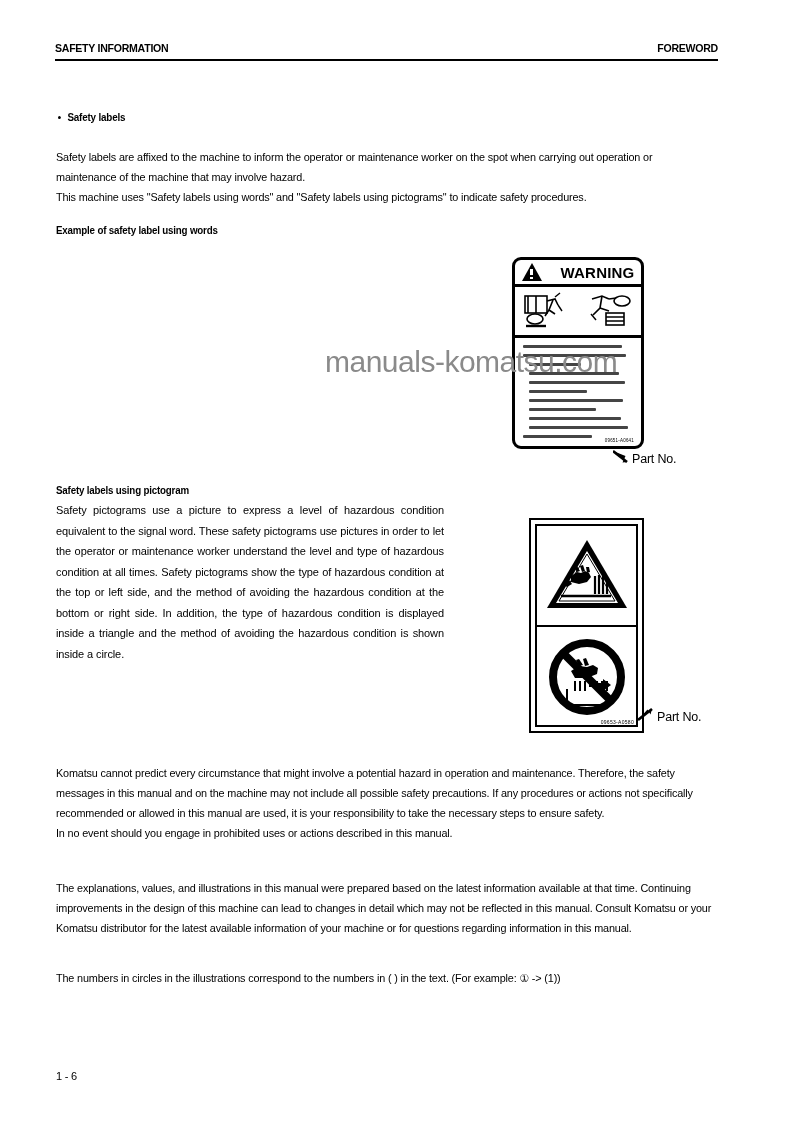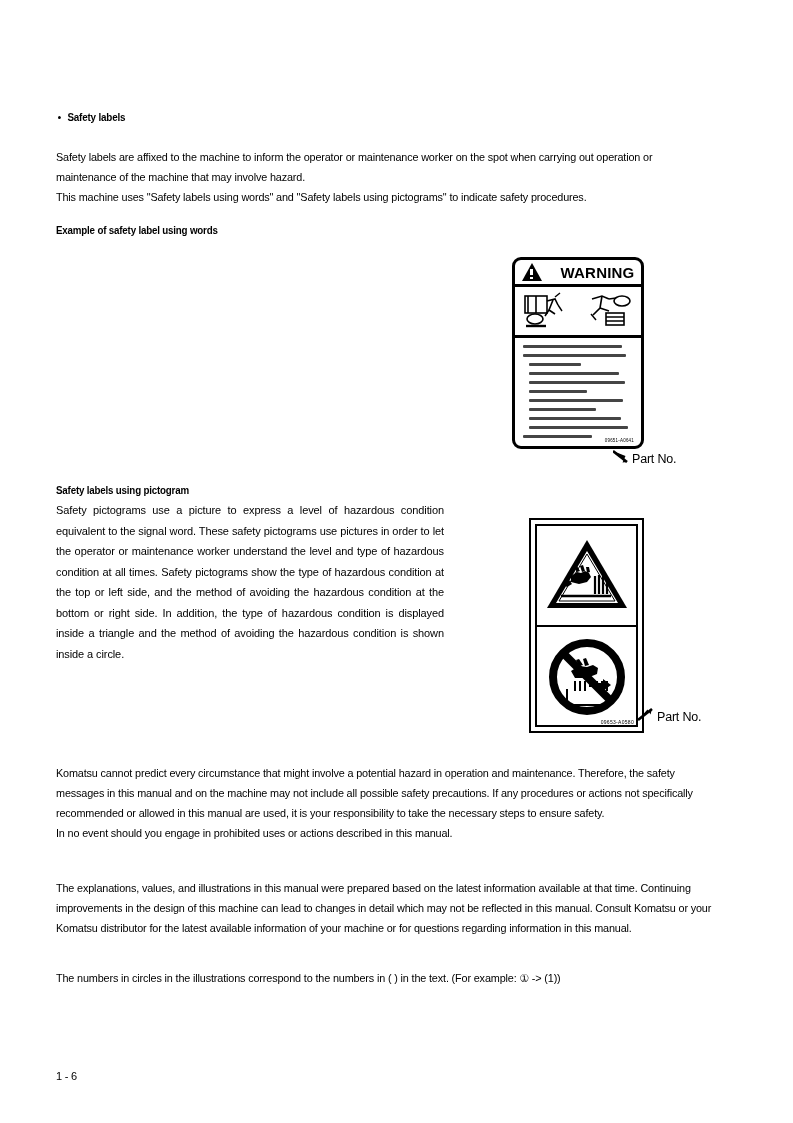--- a/index.html
+++ b/index.html
@@ -323,20 +323,25 @@
     letter-spacing: -0.5px;
     white-space: nowrap;
     font-family: "Liberation Sans", sans-serif;
   }
 </style>
 </head>
 <body>
 
 <div class="page">
 
+  <div class="header">
+    <div class="header-left">SAFETY INFORMATION</div>
+    <div class="header-right">FOREWORD</div>
+    <div class="header-rule"></div>
+  </div>
 
   <div class="bullet-heading">
     <span class="bullet-dot"></span><span>Safety labels</span>
   </div>
 
   <div class="body-text intro-para" style="white-space: pre-line;">Safety labels are affixed to the machine to inform the operator or maintenance worker on the spot when carrying out operation or maintenance of the machine that may involve hazard.
 This machine uses "Safety labels using words" and "Safety labels using pictograms" to indicate safety procedures.</div>
 
   <div class="sub-heading heading-words">Example of safety label using words</div>
 
@@ -478,14 +483,15 @@
   </div>
   <div class="partno-callout partno-2">Part No.</div>
 
   <div class="body-text bottom-para-1" style="white-space: pre-line;">Komatsu cannot predict every circumstance that might involve a potential hazard in operation and maintenance. Therefore, the safety messages in this manual and on the machine may not include all possible safety precautions. If any procedures or actions not specifically recommended or allowed in this manual are used, it is your responsibility to take the necessary steps to ensure safety.
 In no event should you engage in prohibited uses or actions described in this manual.</div>
   <div class="body-text bottom-para-2">The explanations, values, and illustrations in this manual were prepared based on the latest information available at that time.  Continuing  improvements  in the design of this machine can lead to changes in detail which may not be reflected in this manual.  Consult Komatsu or your Komatsu distributor for the latest available information of your machine or for  questions  regarding information in this manual.</div>
   <div class="body-text bottom-para-3">The numbers in circles in the illustrations correspond to the numbers in (  ) in the text.  (For example: ① -&gt; (1))</div>
 
   <div class="footer">1 - 6</div>
 
+  <div class="watermark">manuals-komatsu.com</div>
 
 </div>
 
 </body></html>

